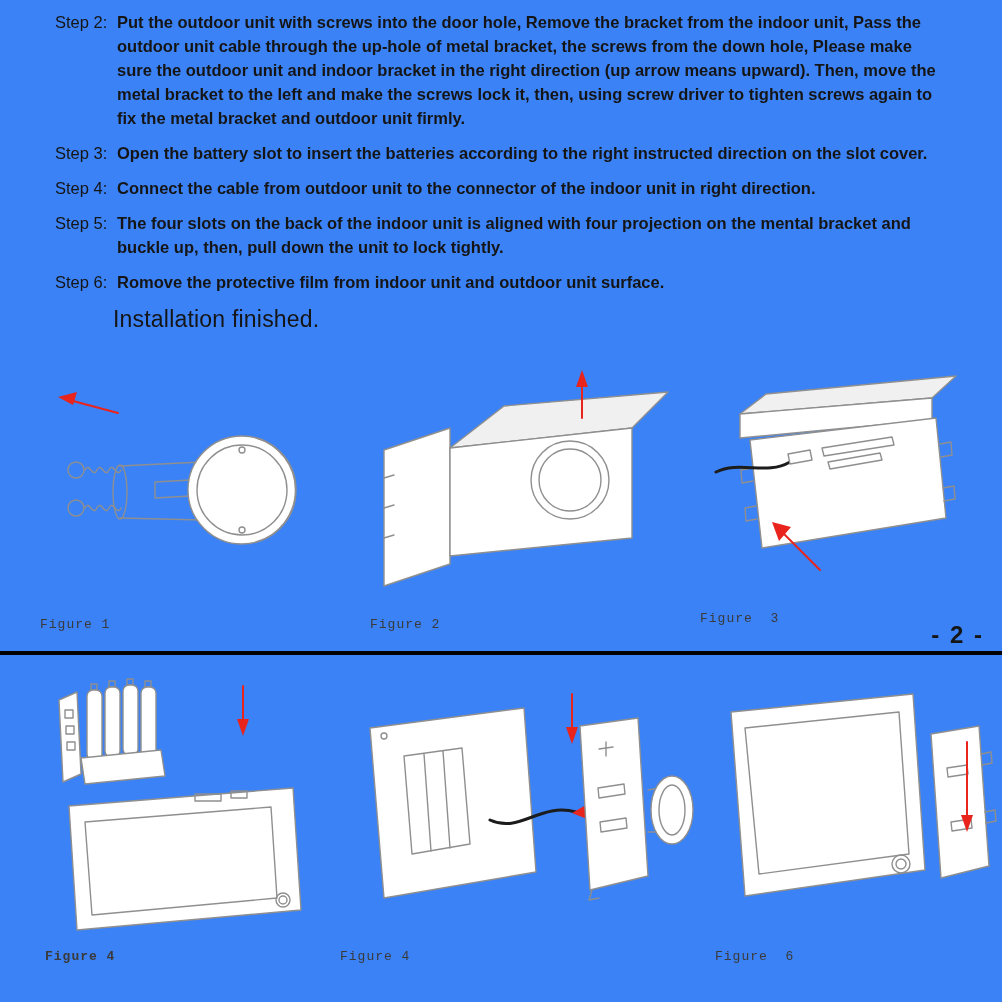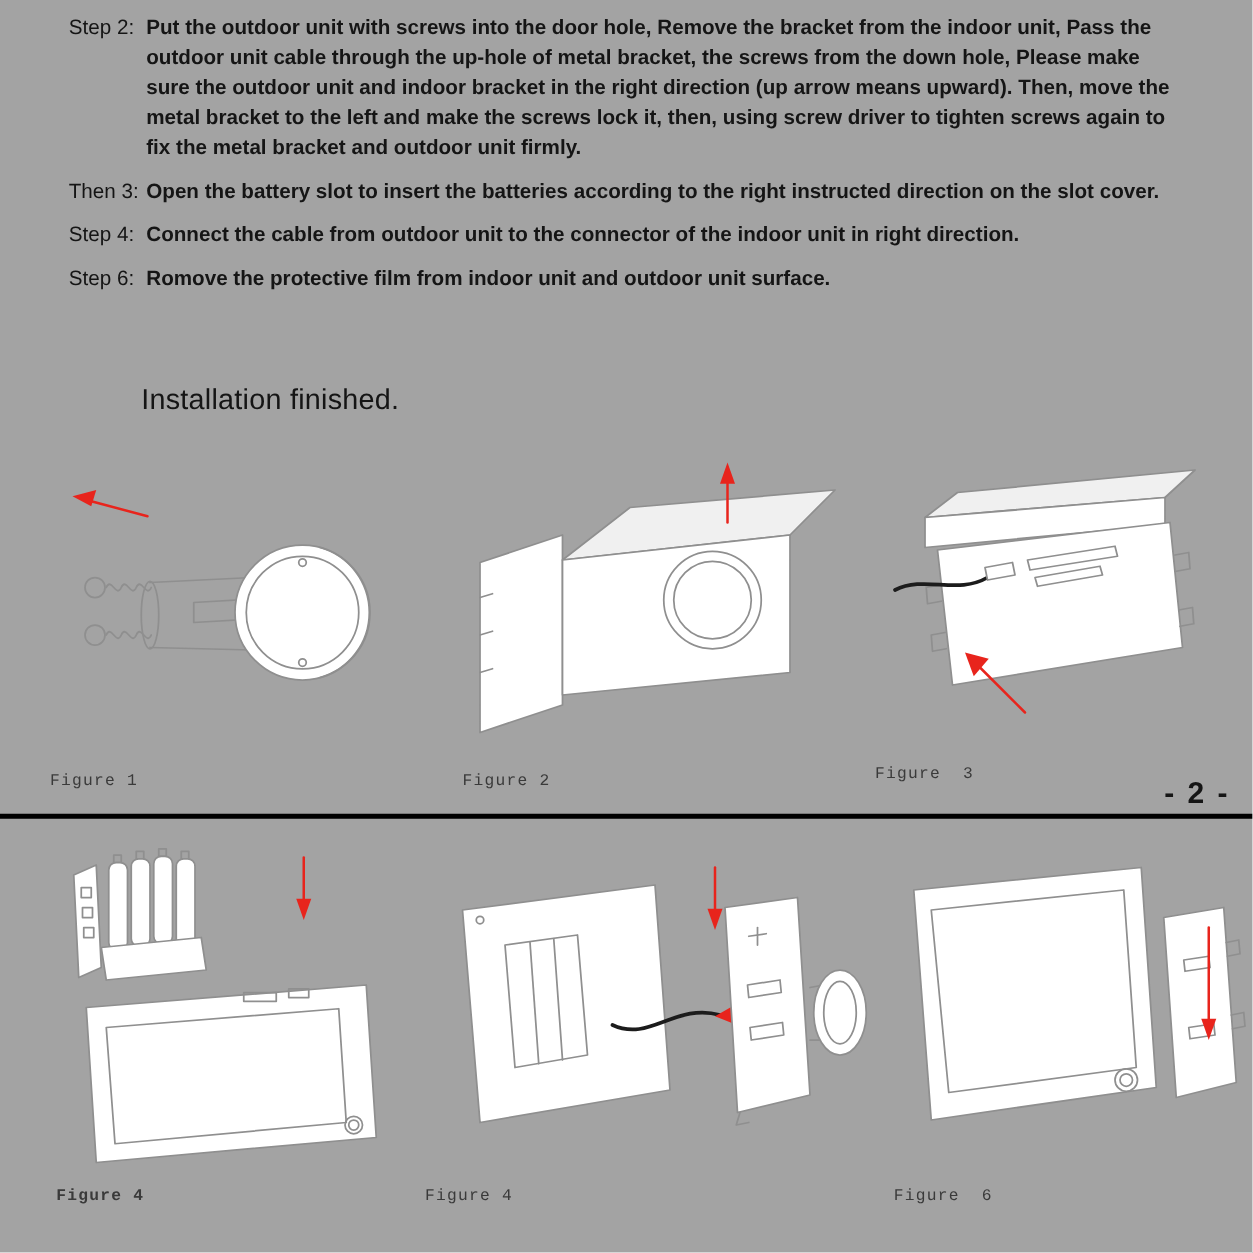--- a/index.html
+++ b/index.html
@@ -1,21 +1,21 @@
 <!DOCTYPE html>
 <html><head>
 <meta charset="utf-8">
 <style>
   * { margin:0; padding:0; box-sizing:border-box; }
   html,body { background:#ffffff; }
   body {
     width:1002px; height:1002px; position:relative; overflow:hidden;
     font-family:"Liberation Sans", sans-serif; color:#151515;
   }
-  .page { position:absolute; inset:0; background:#a3a3a3; }
+  .page { position:absolute; inset:0; background:#3b82f6; }
 
   
   .steps { position:absolute; left:55px; top:10px; width:892px; }
   .step { display:flex; margin-bottom:11px; font-size:16.5px; line-height:24px; }
   .step-label { flex:0 0 62px; white-space:nowrap; }
   .step-text { flex:1;font-weight:bold; }
 
   .finished {
     position:absolute; left:113px; top:306px;
     font-size:23px; letter-spacing:0.2px;
@@ -56,26 +56,30 @@
 <body>
 
 <div class="page">
 
   <div class="steps">
     <div class="step">
       <span class="step-label">Step 2:</span>
       <span class="step-text">Put the outdoor unit with screws into the door hole, Remove the bracket from the indoor unit, Pass the outdoor unit cable through the up-hole of metal bracket, the screws from the down hole, Please make sure the outdoor unit and indoor bracket in the right direction (up arrow means upward). Then, move the metal bracket to the left and make the screws lock it, then, using screw driver to tighten screws again to fix the metal bracket and outdoor unit firmly.</span>
     </div>
     <div class="step">
-      <span class="step-label">Then 3:</span>
+      <span class="step-label">Step 3:</span>
       <span class="step-text">Open the battery slot to insert the batteries according to the right instructed direction on the slot cover.</span>
     </div>
     <div class="step">
       <span class="step-label">Step 4:</span>
       <span class="step-text">Connect the cable from outdoor unit to the connector of the indoor unit in right direction.</span>
+    </div>
+    <div class="step">
+      <span class="step-label">Step 5:</span>
+      <span class="step-text">The four slots on the back of the indoor unit is aligned with four projection on the mental bracket and buckle up, then, pull down the unit to lock tightly.</span>
     </div>
     <div class="step">
       <span class="step-label">Step 6:</span>
       <span class="step-text">Romove the protective film from indoor unit and outdoor unit surface.</span>
     </div>
   </div>
 
   <div class="finished">Installation finished.</div>
 
   <figure class="fig1">

